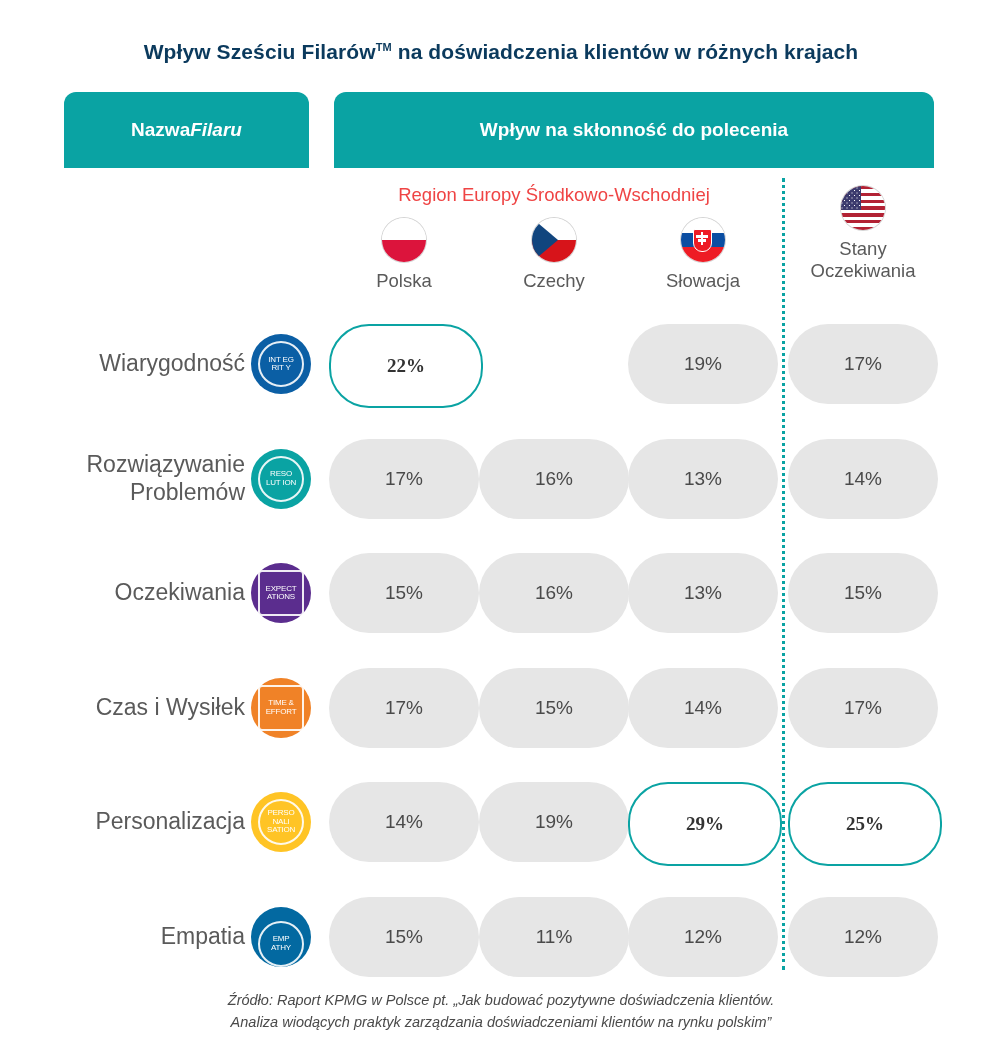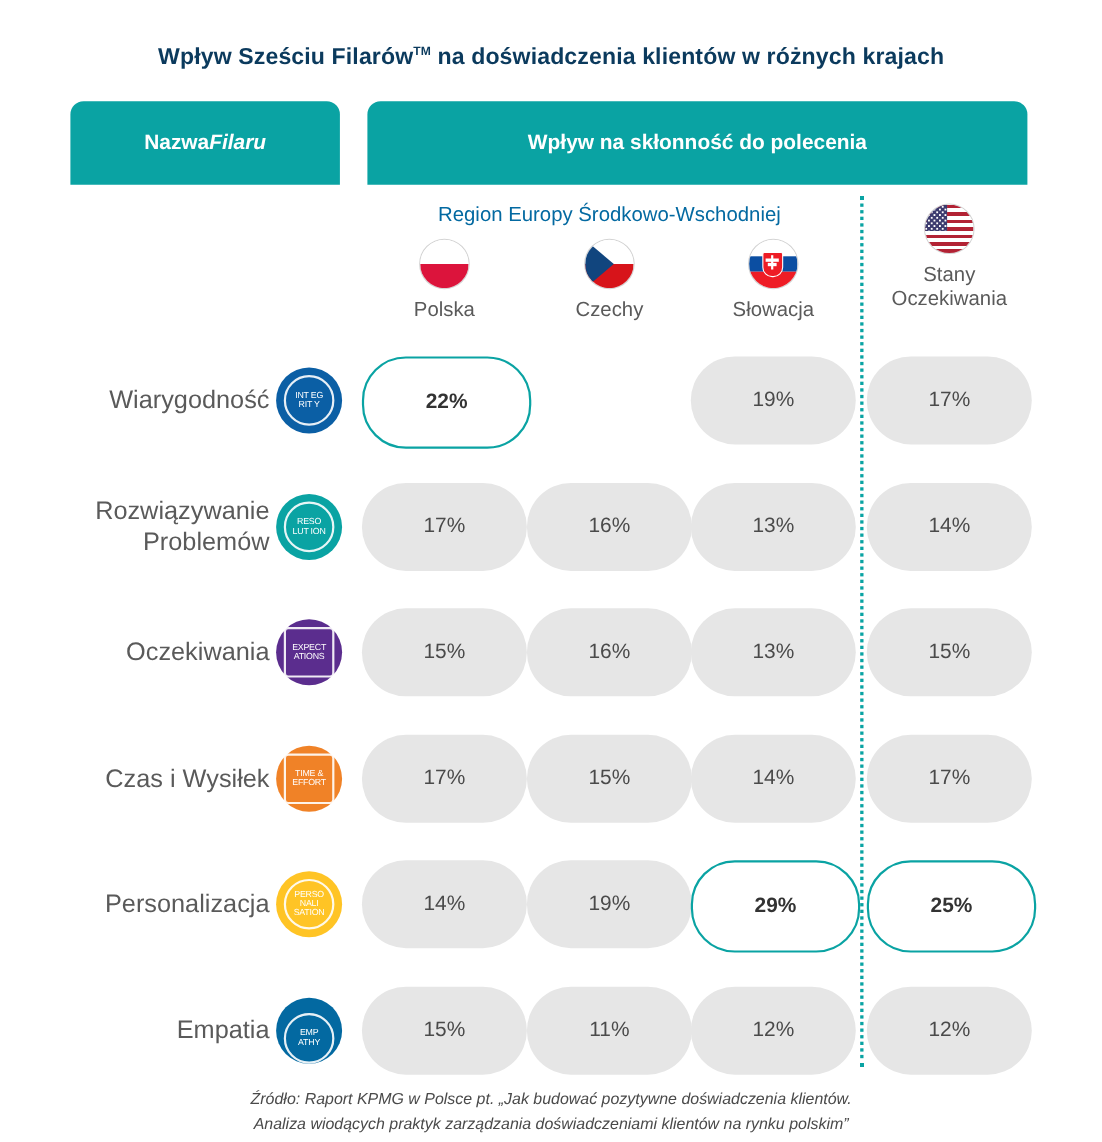--- a/index.html
+++ b/index.html
@@ -80,21 +80,21 @@
     width: 1002px;
     height: 140px;
   }
   .region-label {
     position: absolute;
     left: 334px;
     top: 8px;
     width: 440px;
     text-align: center;
     font-size: 18.5px;
-    color: #0369a1;
+    color: #ef4444;
   }
 
   .col-head {
     position: absolute;
     top: 42px;
     width: 150px;
     text-align: center;
   }
   .col-head.us {
     top: 10px;
@@ -239,20 +239,21 @@
     align-items: center;
     justify-content: center;
     font-size: 19px;
     color: #4a4a4a;
   }
   .cell.highlight {
     background: #ffffff;
     border: 2.5px solid #0aa3a3;
     font-weight: bold;
     color: #333333;
+    font-family: Liberation Serif, serif;
   }
 
   
   .source {
     position: absolute;
     left: 0;
     top: 962px;
     width: 1002px;
     text-align: center;
     font-size: 14.5px;

